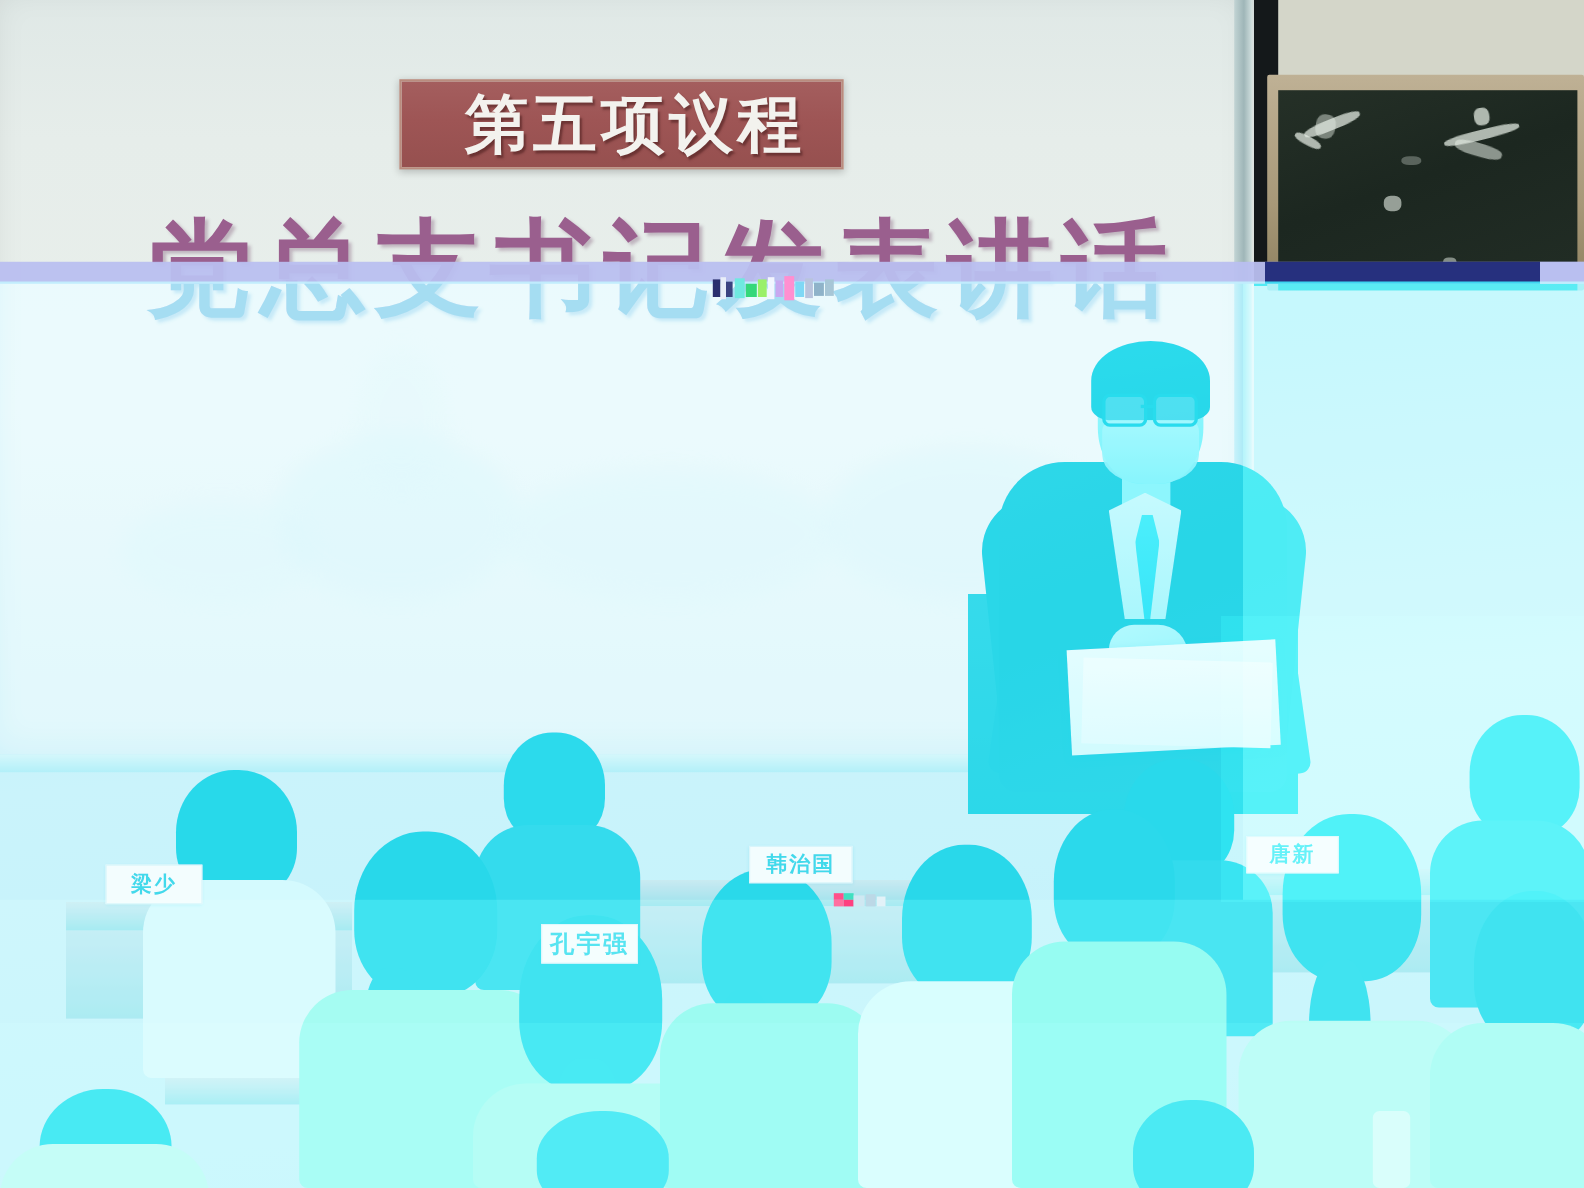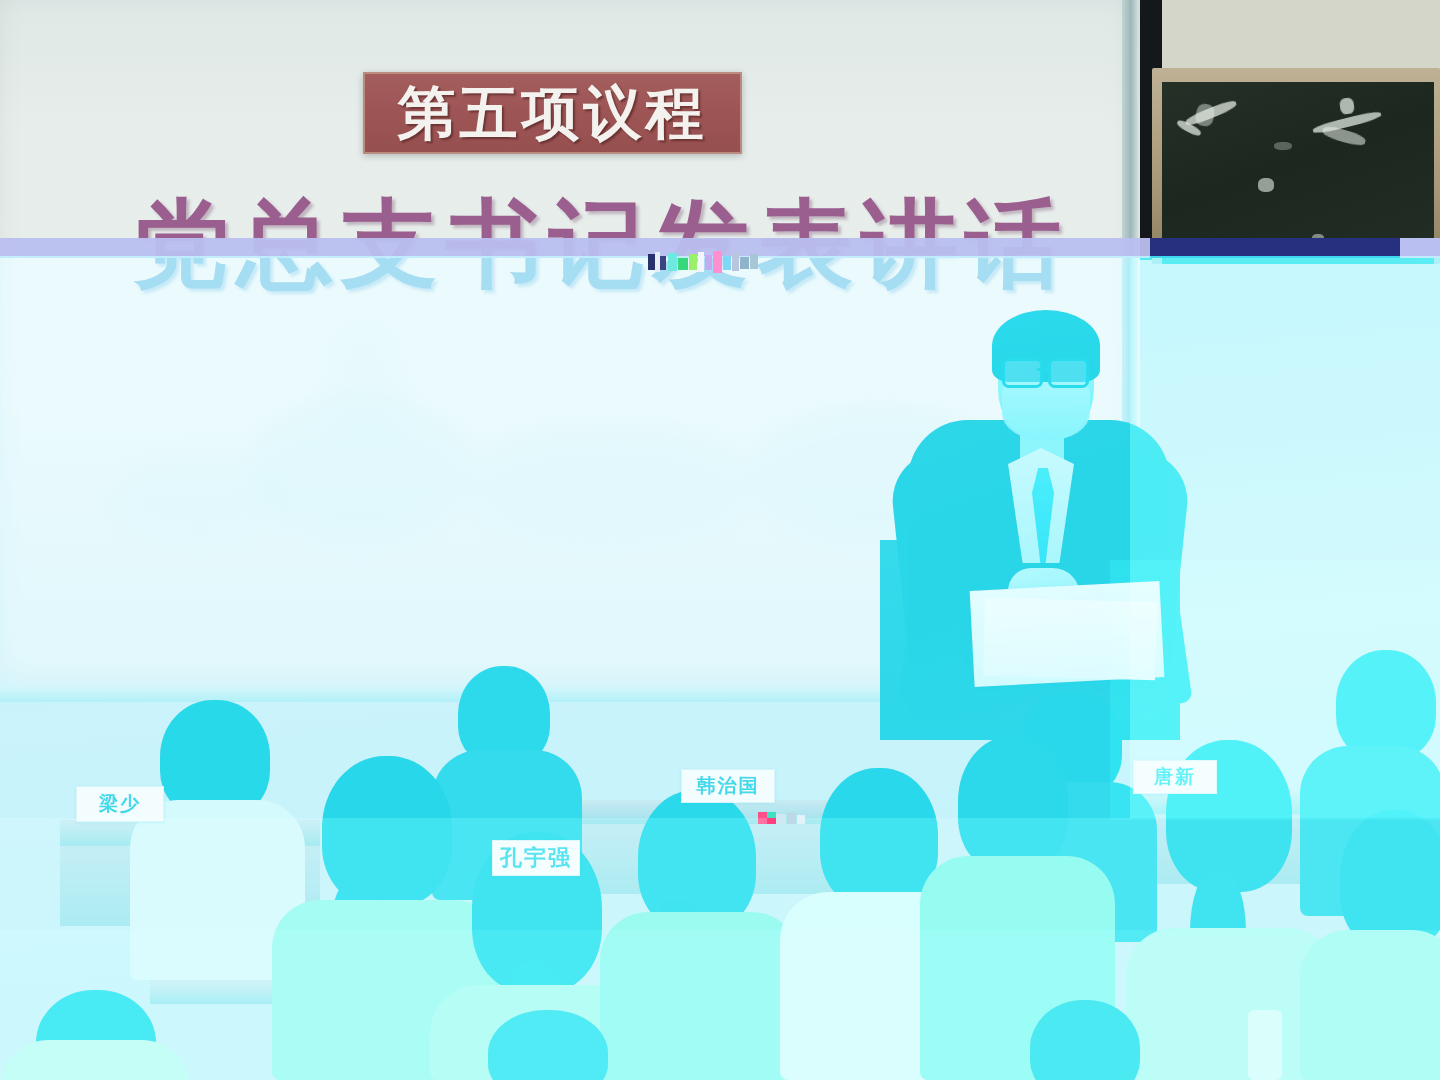--- a/index.html
+++ b/index.html
@@ -28,20 +28,21 @@
   
   .ghost{position:absolute;border-radius:50%;filter:blur(10px);opacity:.30;}
 
   
   #banner{
     left:363px;top:72px;width:375px;height:78px;
     background:linear-gradient(180deg,#a45e5e 0%,#9e5555 45%,#96504f 100%);
     border:2px solid #b98c7e;
     display:flex;align-items:center;justify-content:center;
     box-shadow:0 2px 7px rgba(0,0,0,.22);
+    padding-left:25px;
   }
   #banner-text{
     color:#f3f2ee;font-size:58px;font-weight:700;letter-spacing:4px;
     font-family:"DejaVu Sans","Liberation Sans",sans-serif;
     text-shadow:2px 2px 2px rgba(70,25,25,.55);
     line-height:1;
   }
 
   
   #subtitle{
@@ -278,21 +279,21 @@
   </div>
   <div class="person">
     <div class="head" style="left:488px;top:1010px;width:120px;height:90px;background:#1a5564;"></div>
   </div>
   <div class="person">
     <div class="head" style="left:1030px;top:1000px;width:110px;height:100px;background:#12404e;"></div>
   </div>
 
   <div class="lay" style="left:1248px;top:1010px;width:34px;height:70px;background:rgba(235,253,255,.55);border-radius:6px;"></div>
 
-  <div class="plate" style="left:76px;top:786px;width:86px;height:34px;font-size:19px;">
+  <div class="plate" style="left:96px;top:786px;width:86px;height:34px;font-size:19px;">
     <span>梁少</span>
   </div>
   <div class="plate" style="left:681px;top:769px;width:92px;height:32px;font-size:19px;">
     <span>韩治国</span>
   </div>
   <div class="plate" style="left:492px;top:840px;width:86px;height:34px;font-size:22px;">
     <span>孔宇强</span>
   </div>
   <div class="plate" style="left:1133px;top:760px;width:82px;height:32px;font-size:19px;">
     <span>唐新</span>

